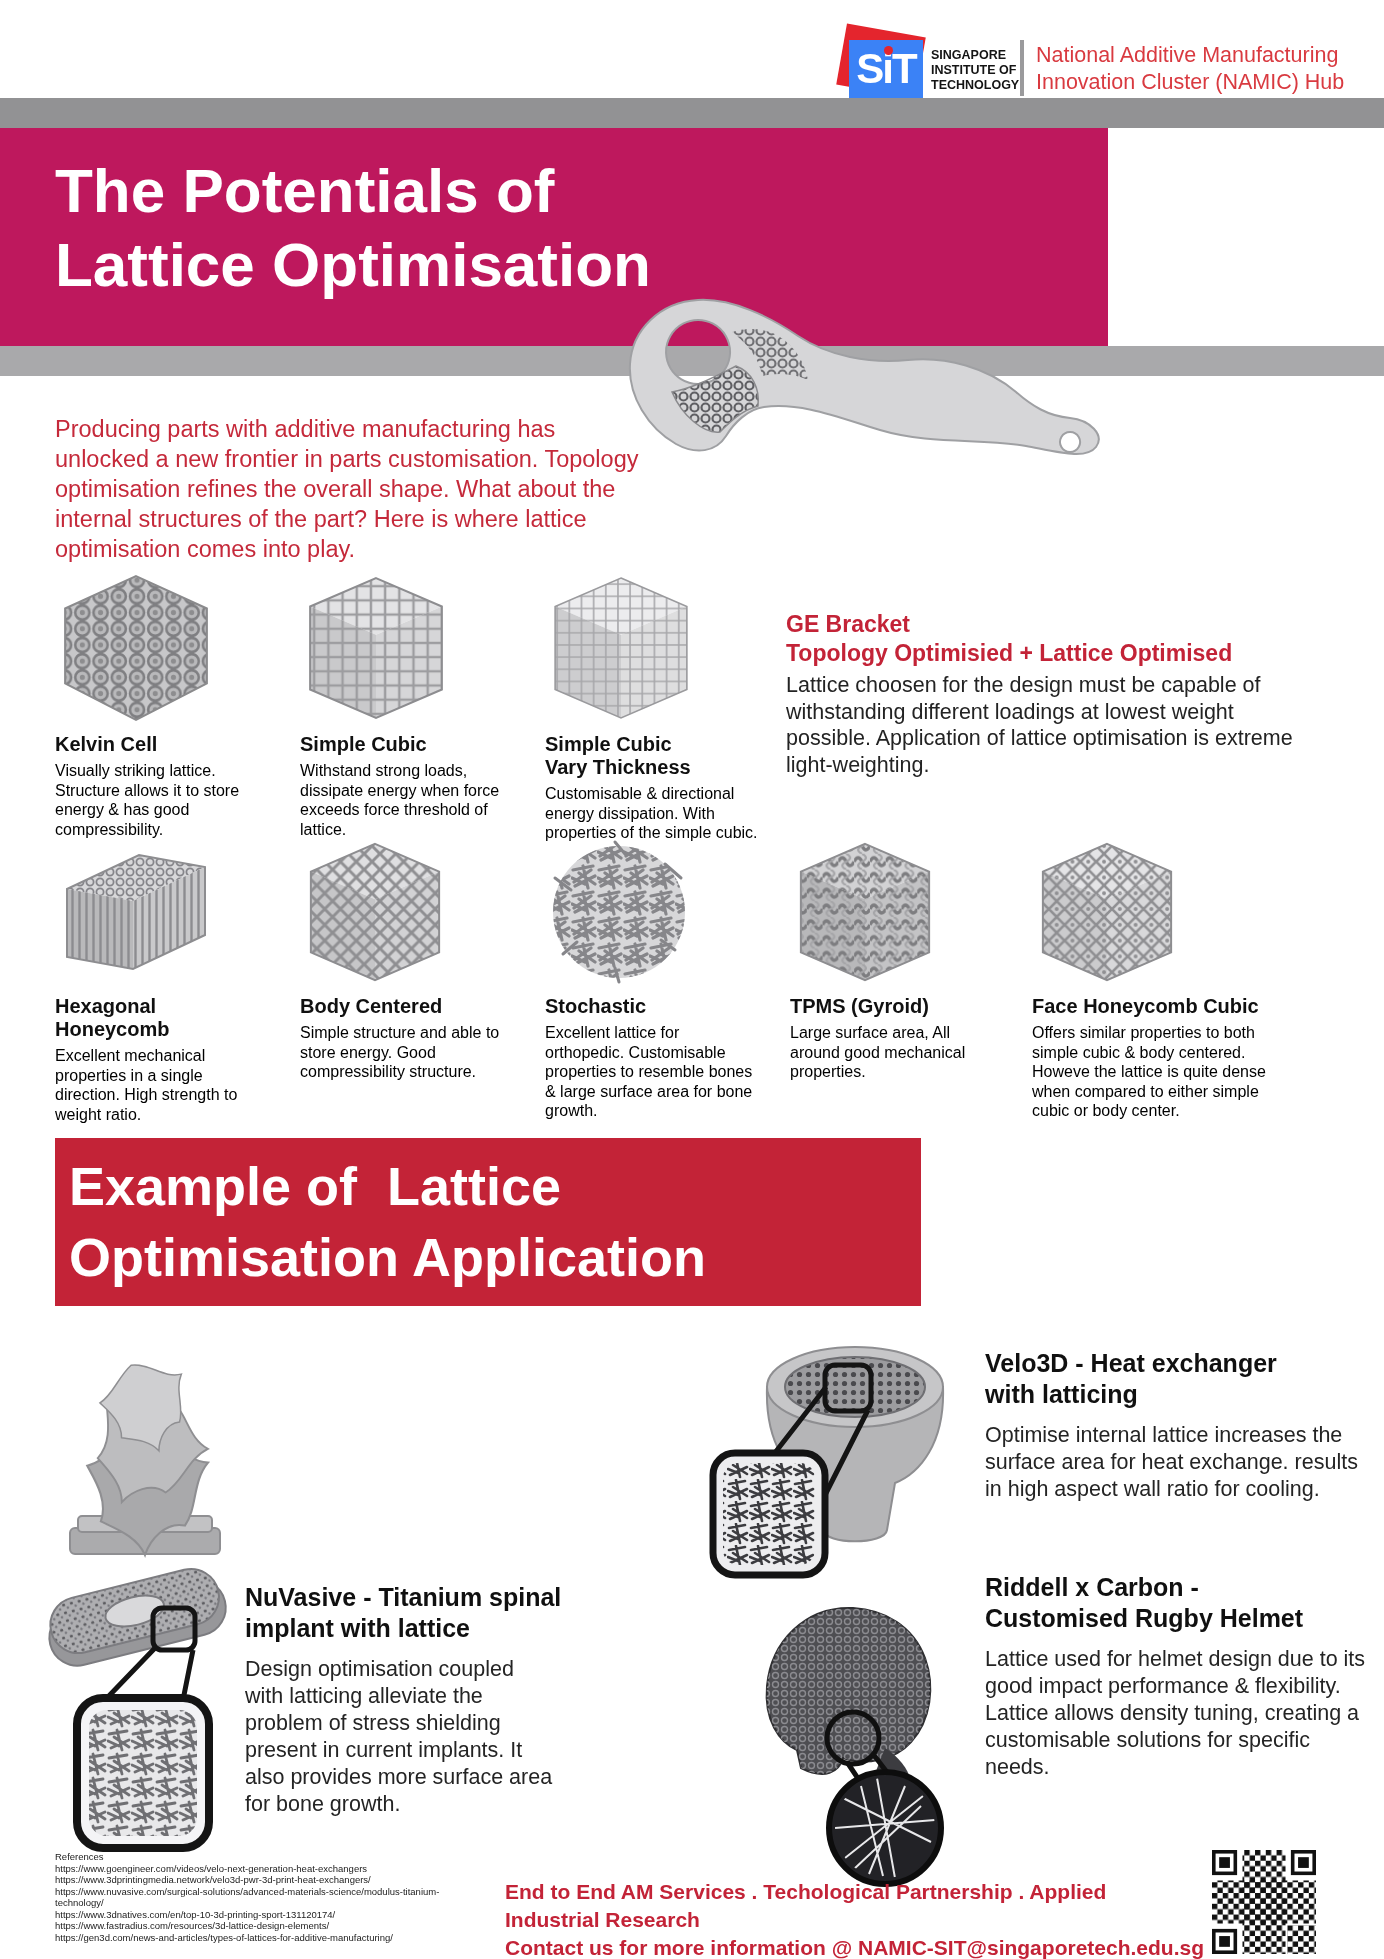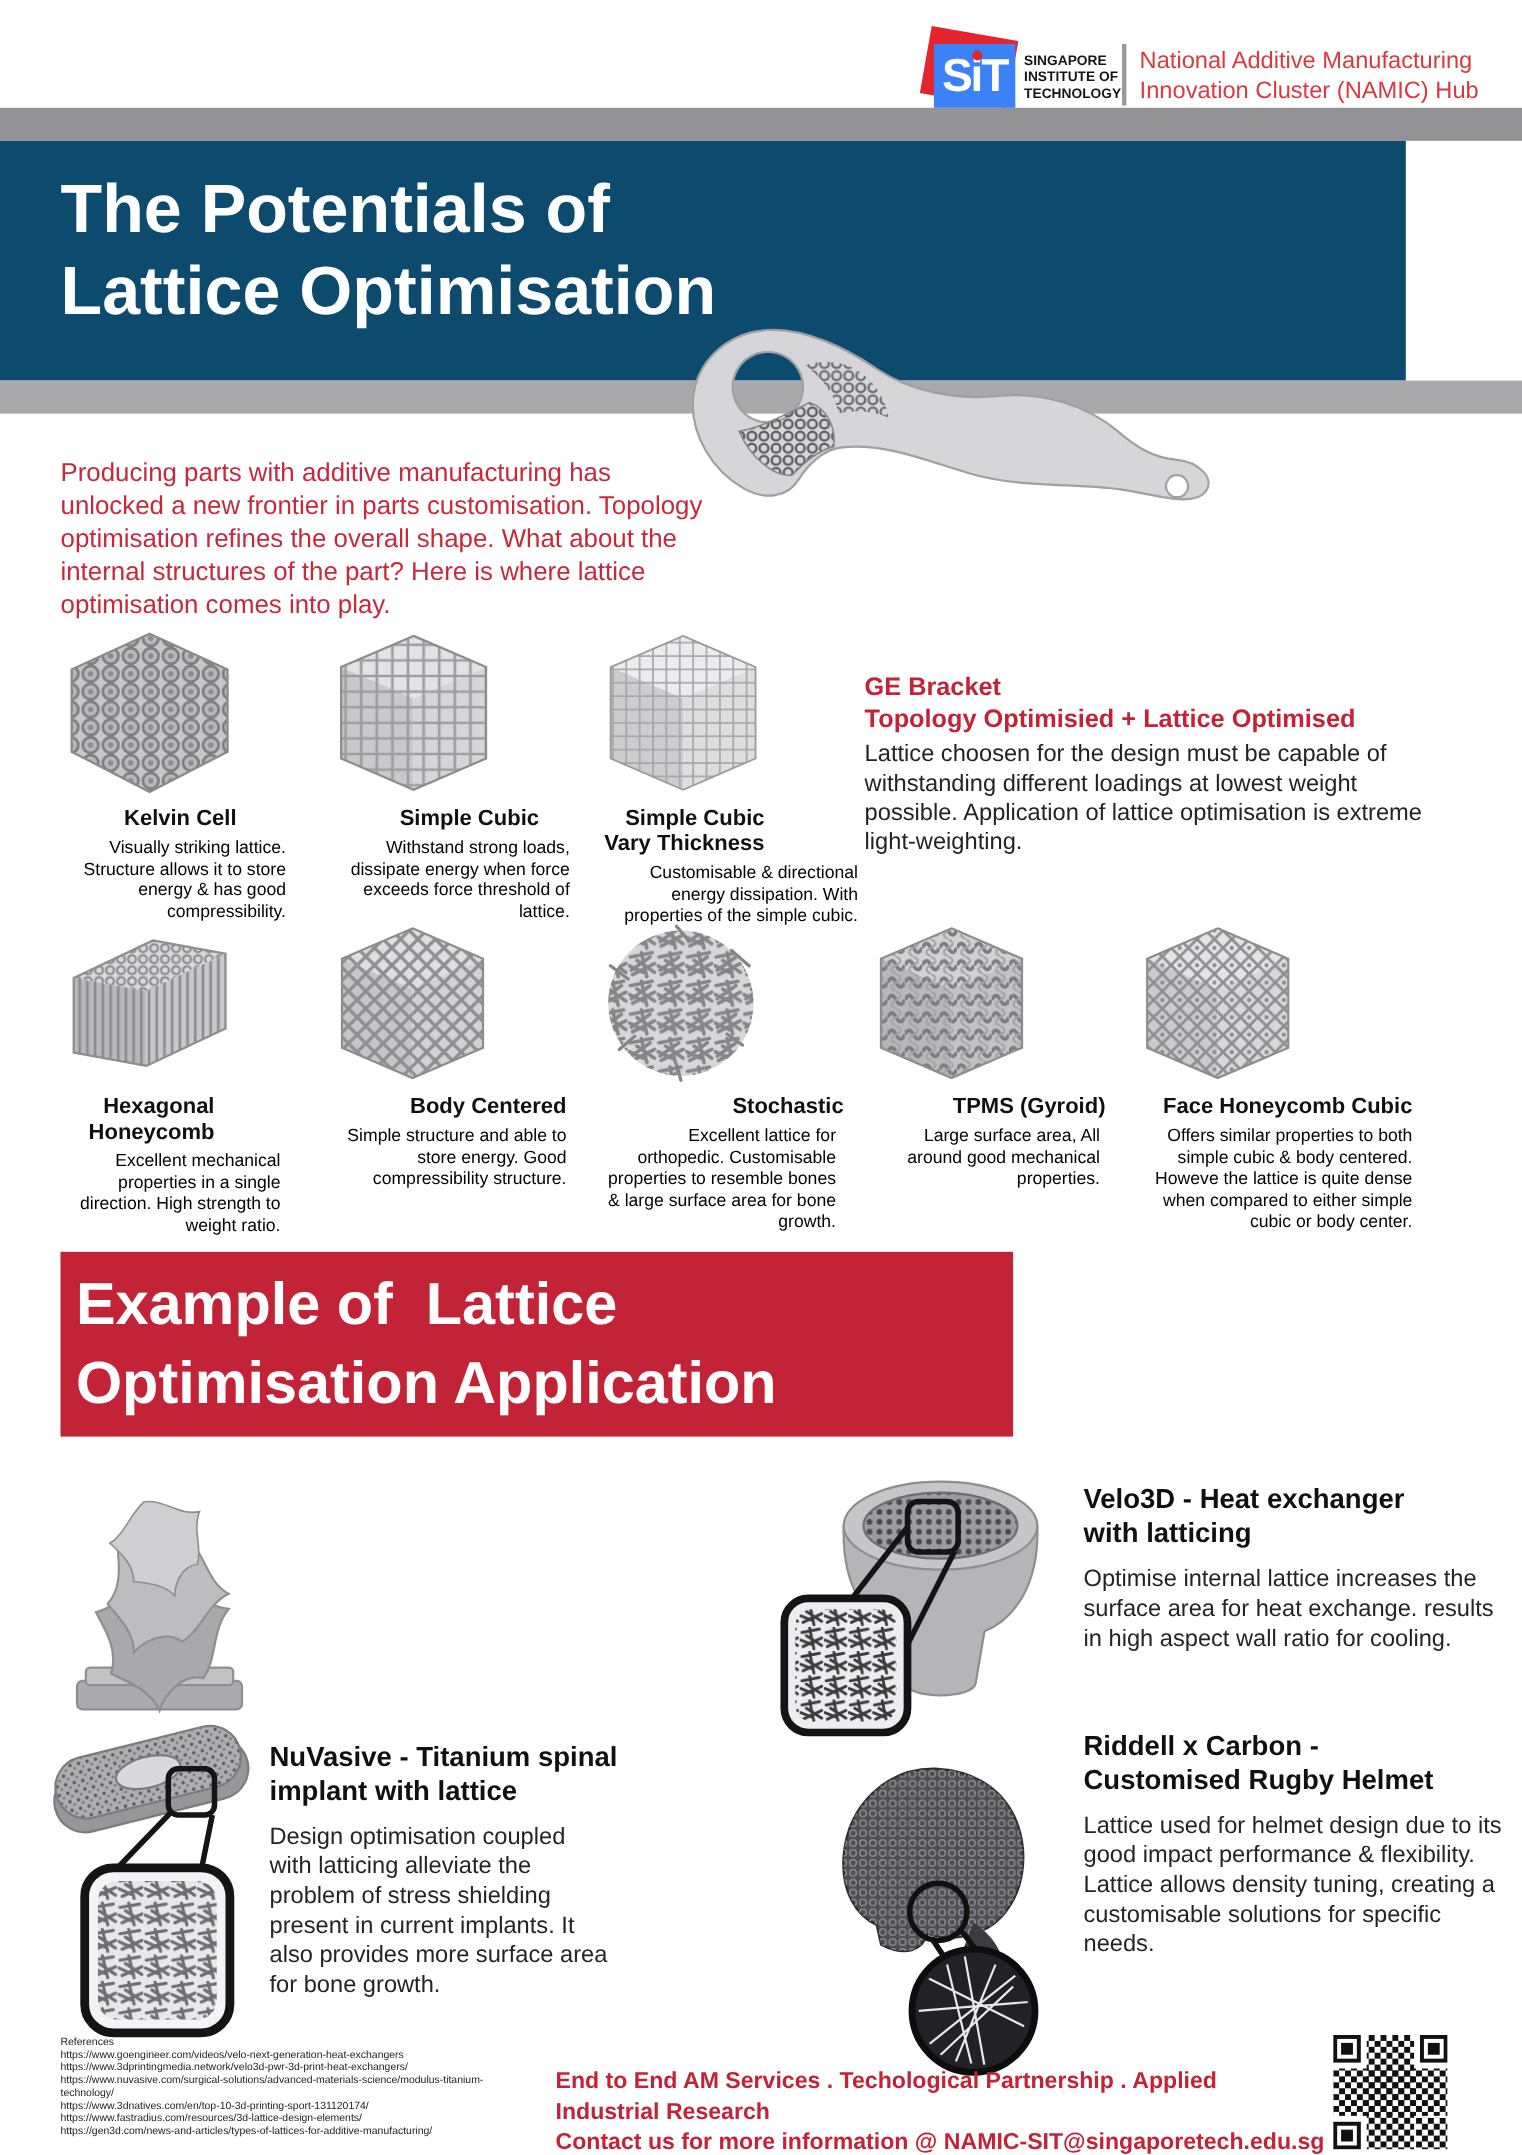--- a/index.html
+++ b/index.html
@@ -11,31 +11,31 @@
   .sit-red{position:absolute;left:841px;top:30px;width:80px;height:62px;background:#e4252d;transform:rotate(10deg);}
   .sit-black{position:absolute;left:849px;top:40px;width:74px;height:58px;background:#3b82f6;color:#fff;
     display:flex;align-items:center;justify-content:center;font-weight:bold;font-size:42px;letter-spacing:-2px;}
   .sit-dot{position:absolute;left:884px;top:46px;width:9px;height:9px;border-radius:50%;background:#e4252d;}
   .sit-org{position:absolute;left:931px;top:48px;font-size:12.5px;font-weight:bold;color:#141414;
     line-height:15px;white-space:pre-wrap;letter-spacing:0px;}
   .hdr-divider{position:absolute;left:1020px;top:40px;width:4px;height:56px;background:#9a9a9c;}
   .namic-text{position:absolute;left:1036px;top:42px;font-size:21.5px;line-height:27px;color:#d93a40;white-space:pre-wrap;}
 
   .graybar1{position:absolute;left:0;top:98px;width:1384px;height:30px;background:#929294;}
-  .banner1{position:absolute;left:0;top:128px;width:1278px;height:218px;background:#0c4a6e;color:#fff;}
+  .banner1{position:absolute;left:0;top:128px;width:1108px;height:218px;background:#be185d;color:#fff;}
   .banner1 .t{margin-left:55px;font-size:62px;font-weight:bold;line-height:74px;}
   .banner1 .t1{padding-top:26px;}
   .graybar2{position:absolute;left:0;top:346px;width:1384px;height:30px;background:#a9a9ab;}
 
   .intro{position:absolute;left:55px;top:414px;width:600px;font-size:23.5px;line-height:30px;color:#c5293a;}
 
   .ge-title{position:absolute;left:786px;top:610px;font-size:23px;font-weight:bold;line-height:29px;color:#c32337;}
   .ge-body{position:absolute;left:786px;top:672px;width:535px;font-size:21.5px;line-height:26.5px;color:#232323;}
 
-  .lat-col{position:absolute;text-align:right;}
+  .lat-col{position:absolute;}
   .lat-col .fig{display:block;}
   .lat-col h3{font-size:20px;font-weight:bold;color:#101010;margin:9px 0 5px 0;line-height:23px;}
   .lat-col p{font-size:16px;line-height:19.5px;color:#000000;margin:0;}
 
   .banner2{position:absolute;left:55px;top:1138px;width:866px;height:168px;background:#c32337;color:#fff;}
   .banner2 .t{margin-left:14px;font-size:54px;font-weight:bold;line-height:71px;white-space:pre-wrap;}
   .banner2 .t1{padding-top:13px;}
 
   .ex-text{position:absolute;}
   .ex-title{font-size:25px;font-weight:bold;color:#101010;line-height:31px;margin:0;}

